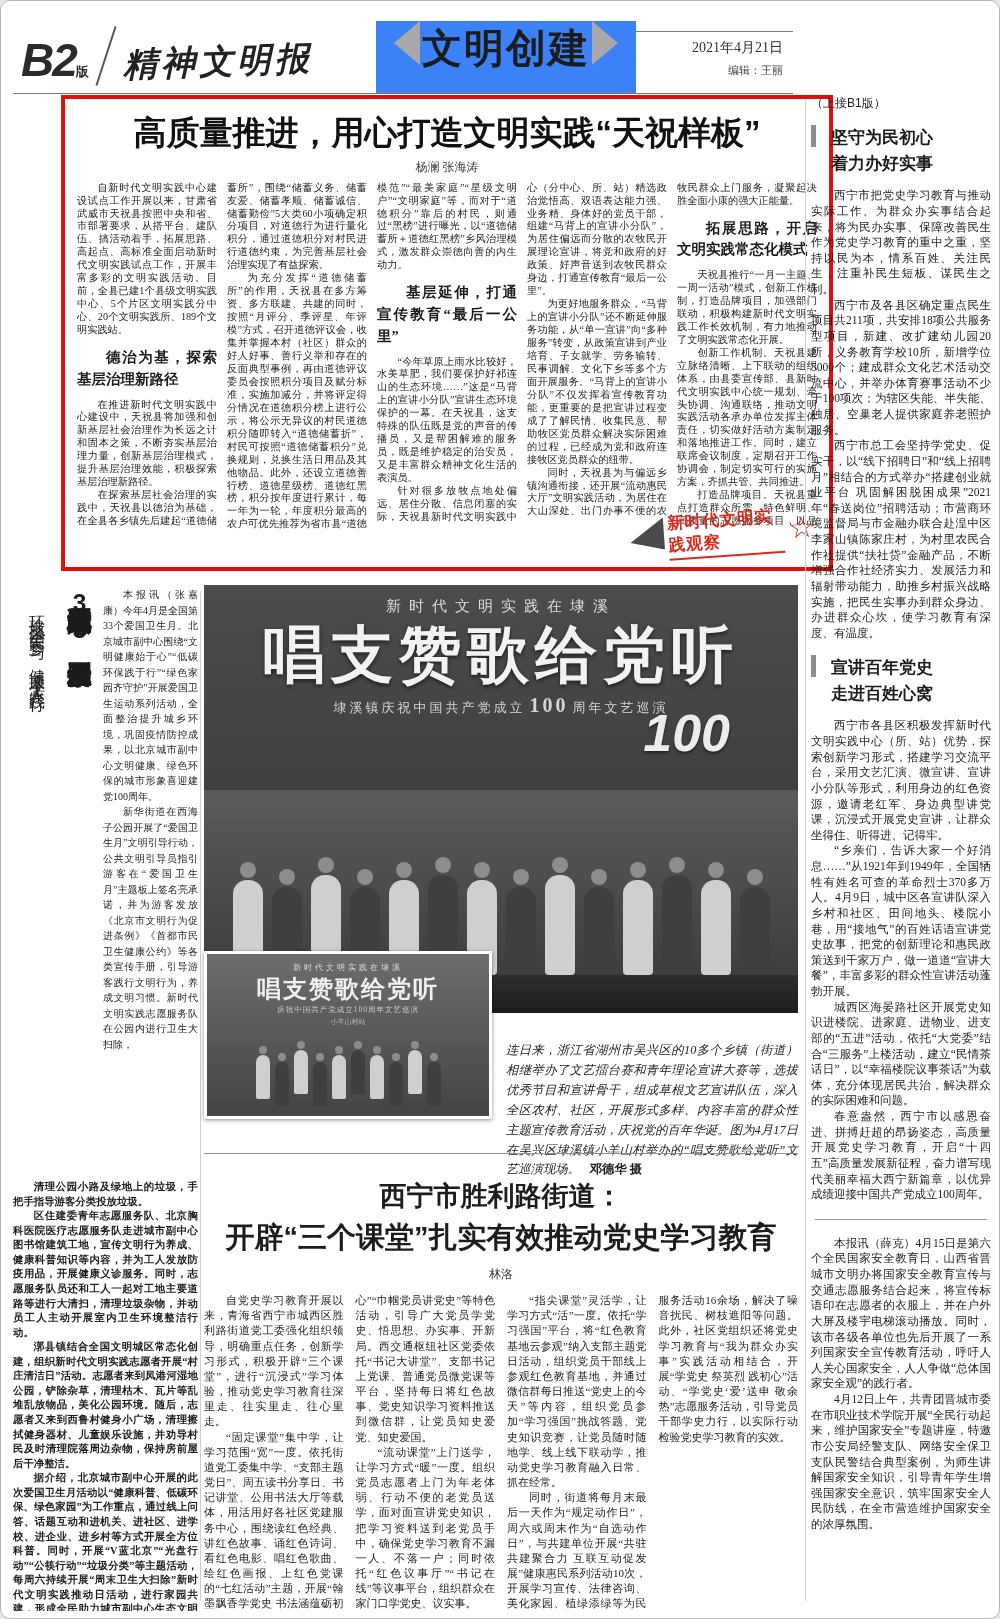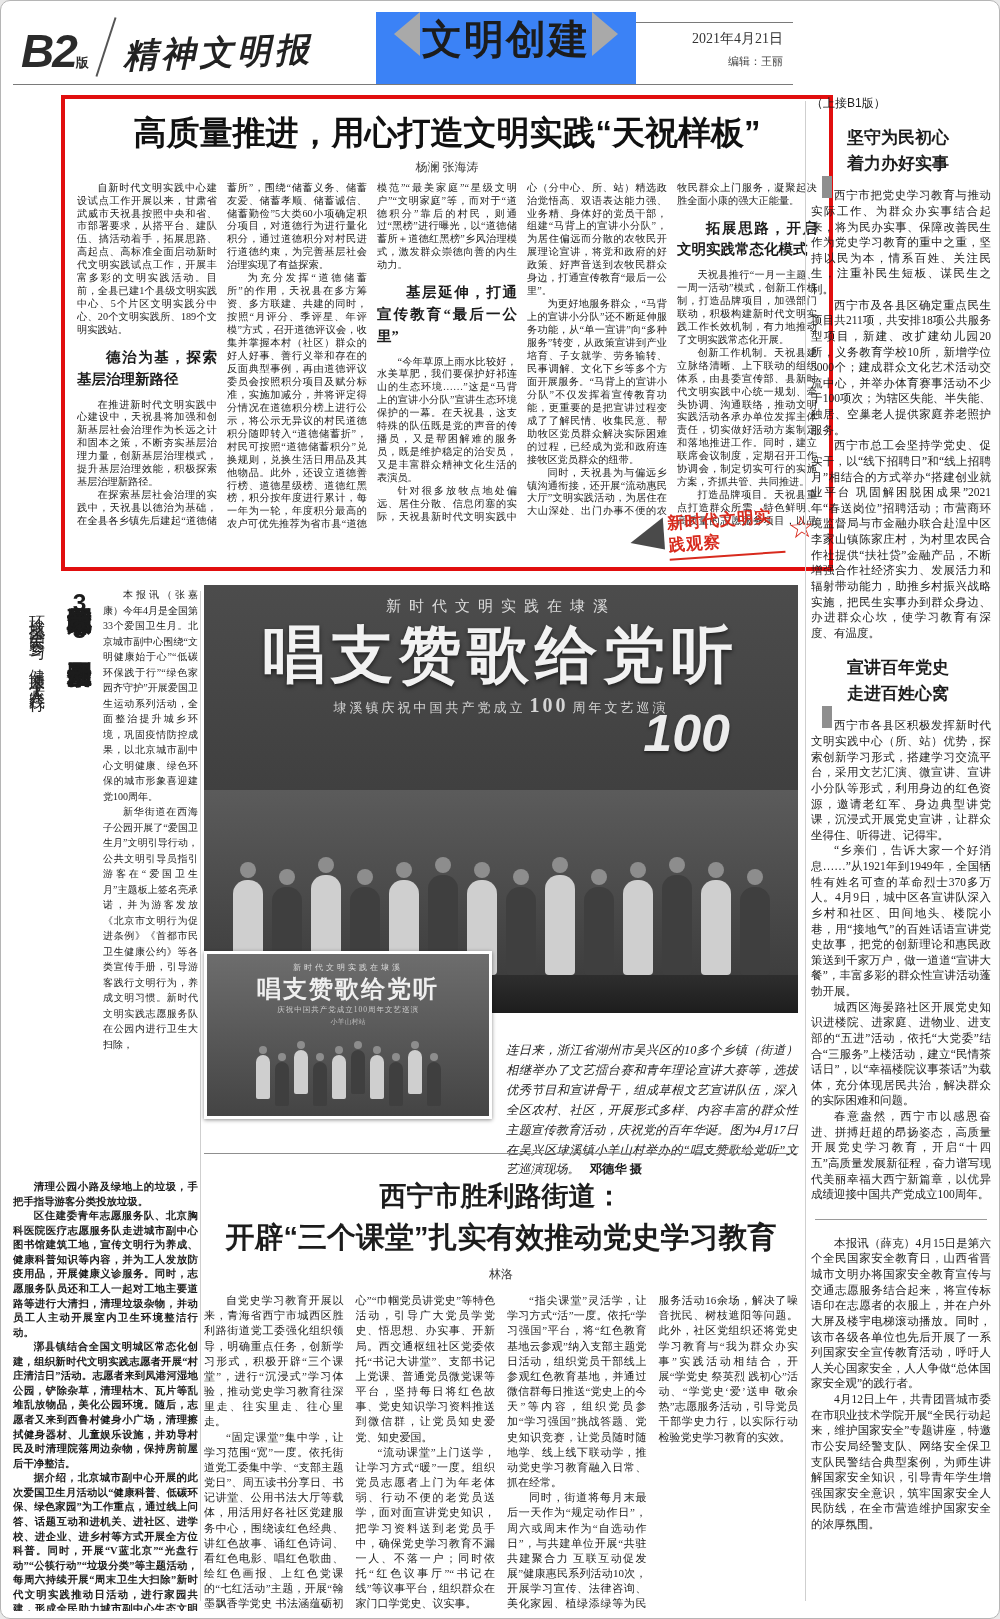--- a/index.html
+++ b/index.html
@@ -3,21 +3,21 @@
 <meta charset="utf-8">
 <style>
   * { margin:0; padding:0; box-sizing:border-box; }
   html,body { background:#e9e9e9; }
   body { font-family:"Liberation Serif", serif; color:#1c1c1c; }
   #page {
     position:relative; width:1000px; height:1619px; margin:0 auto;
     background:#fff; border:1px solid #b5b5b5; border-radius:10px; overflow:hidden;
   }
   
-  #header { position:absolute; left:0; top:5px; width:804px; height:88px; }
+  #header { position:absolute; left:0; top:14px; width:804px; height:88px; }
   .hline-a { position:absolute; top:16px; left:385px; right:12px; border-top:1.5px solid #7a7a7a; }
   .hline-b { position:absolute; top:78px; left:12px; right:12px; border-top:1.5px solid #7a7a7a; }
   #edition { position:absolute; left:20px; top:18px; font-family:"Liberation Sans",sans-serif;
     font-style:italic; font-weight:bold; font-size:46px; color:#2b2b2b; letter-spacing:-2px;}
   #edition small { font-size:13px; font-style:normal; letter-spacing:0; vertical-align:baseline; }
   #slash { position:absolute; left:104px; top:10px; width:2px; height:62px; background:#555; transform:rotate(18deg); }
   #masthead { position:absolute; left:122px; top:24px; font-size:34px; font-weight:bold; font-style:italic;
     letter-spacing:4px; color:#222; transform:rotate(-2deg); }
   #section-box { position:absolute; left:375px; top:6px; width:260px; height:72px; background:#3b82f6;
     display:flex; justify-content:center; gap:2px; }
@@ -98,21 +98,21 @@
   .xn-h1 { text-align:center; font-family:"Liberation Sans",sans-serif; font-weight:bold; font-size:27px; }
   .xn-h2 { text-align:center; font-family:"Liberation Sans",sans-serif; font-weight:bold; font-size:29px;
     letter-spacing:0px; margin-top:4px; }
   .xn-byline { text-align:center; font-size:12px; margin:8px 0 10px; color:#333; }
   #xn-cols { column-count:4; column-gap:12px; column-fill:auto; height:322px; overflow:hidden;
     font-size:11px; line-height:1.38; text-align:justify; }
   
   #right-col { position:absolute; left:810px; top:94px; width:180px; height:1516px; overflow:hidden;
     font-size:11.5px; line-height:1.36; text-align:justify; }
   .continued { font-size:12px; margin-bottom:10px; text-indent:0; font-family:"Liberation Sans",sans-serif; }
-  .rc-subhead { display:flex; gap:8px; margin:14px 16px 12px; align-items:flex-end; }
+  .rc-subhead { display:flex; gap:8px; margin:14px 0 12px; align-items:flex-start; }
   .rc-subhead .marker { width:12px; background:#c9c9c9; position:relative; }
   .rc-subhead .marker::before { content:""; position:absolute; left:-5px; top:0; width:10px; height:22px; background:#8f8f8f; }
   .rc-subhead .lines { font-family:"Liberation Sans",sans-serif; font-weight:bold; font-size:17px; line-height:1.5; }
   .rc-divider { height:1px; background:#9a9a9a; margin:16px 4px; }
   .jc-headline { font-family:"Liberation Sans",sans-serif; font-weight:bold; font-size:19.5px;
     line-height:1.5; margin:6px 0 12px; padding-left:8px; }
   .jc-headline span { display:block; }
 </style>
 </head>
 <body>

